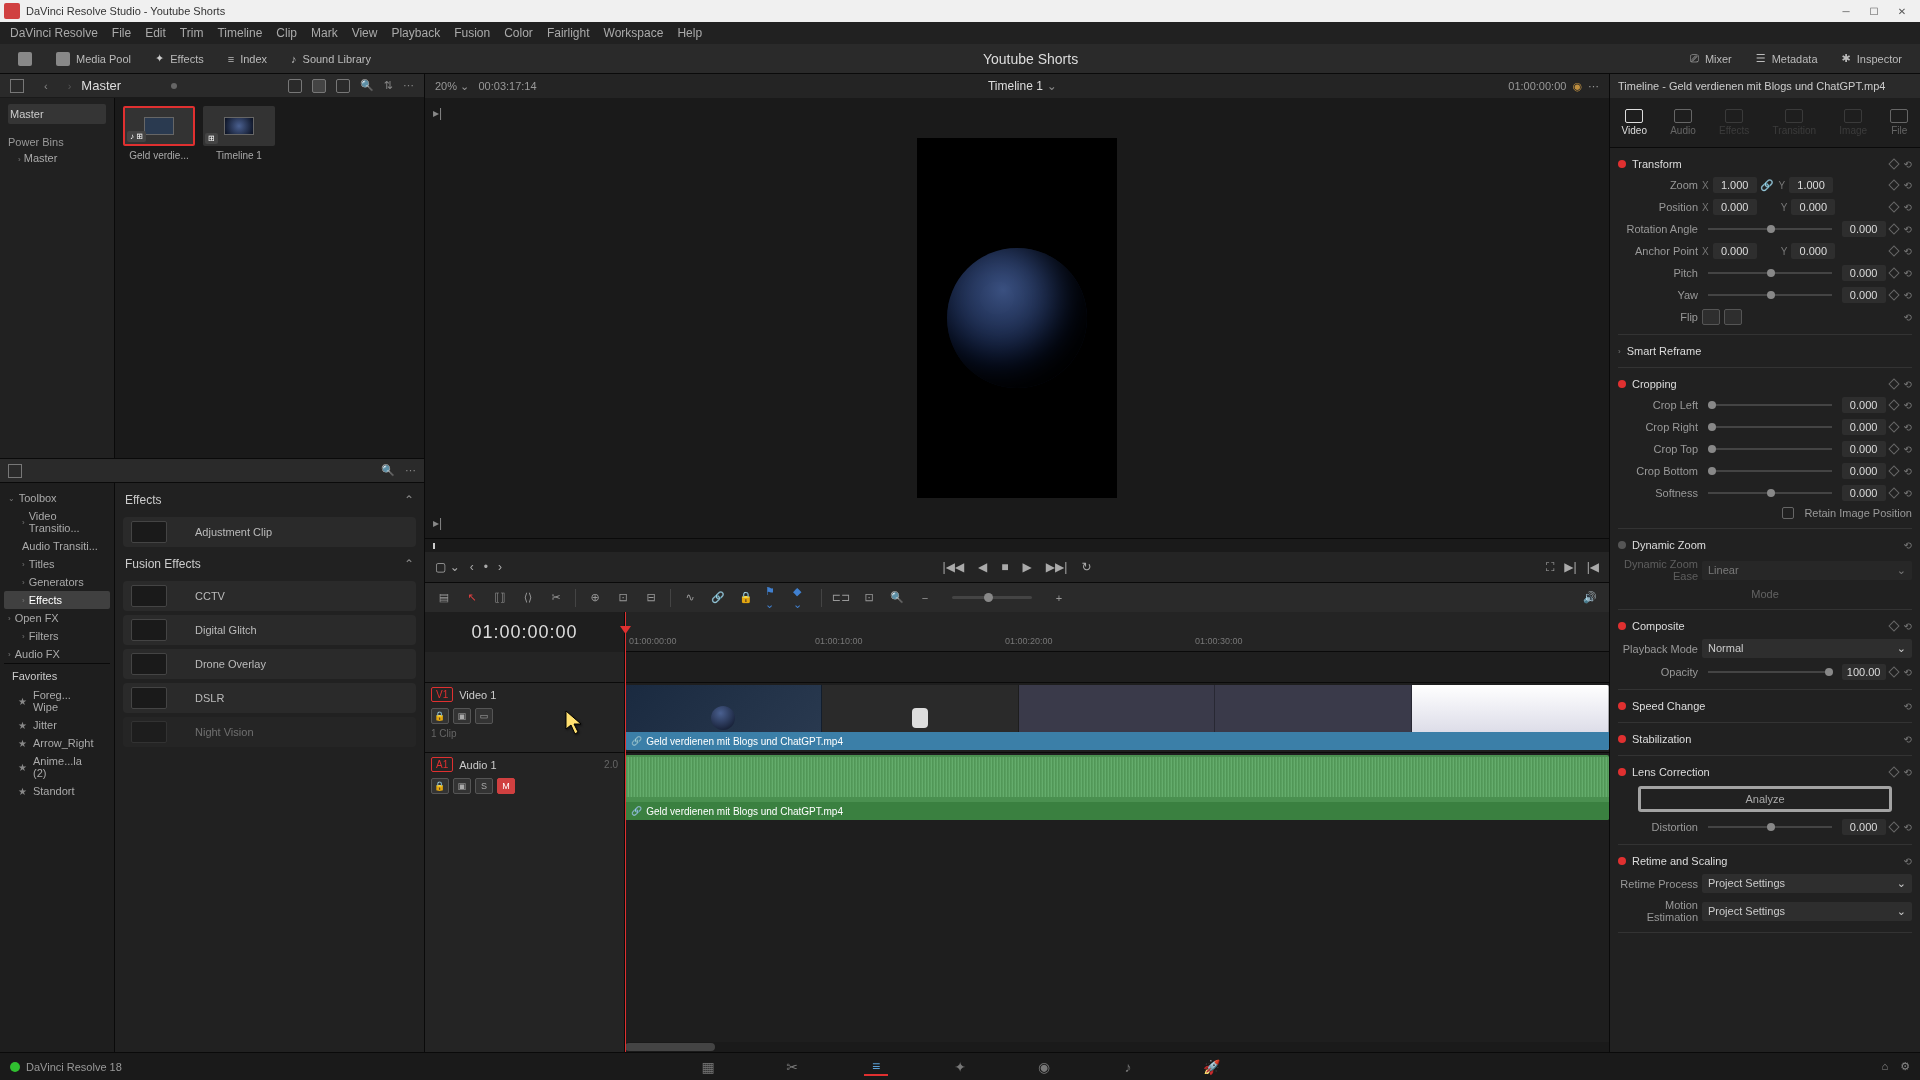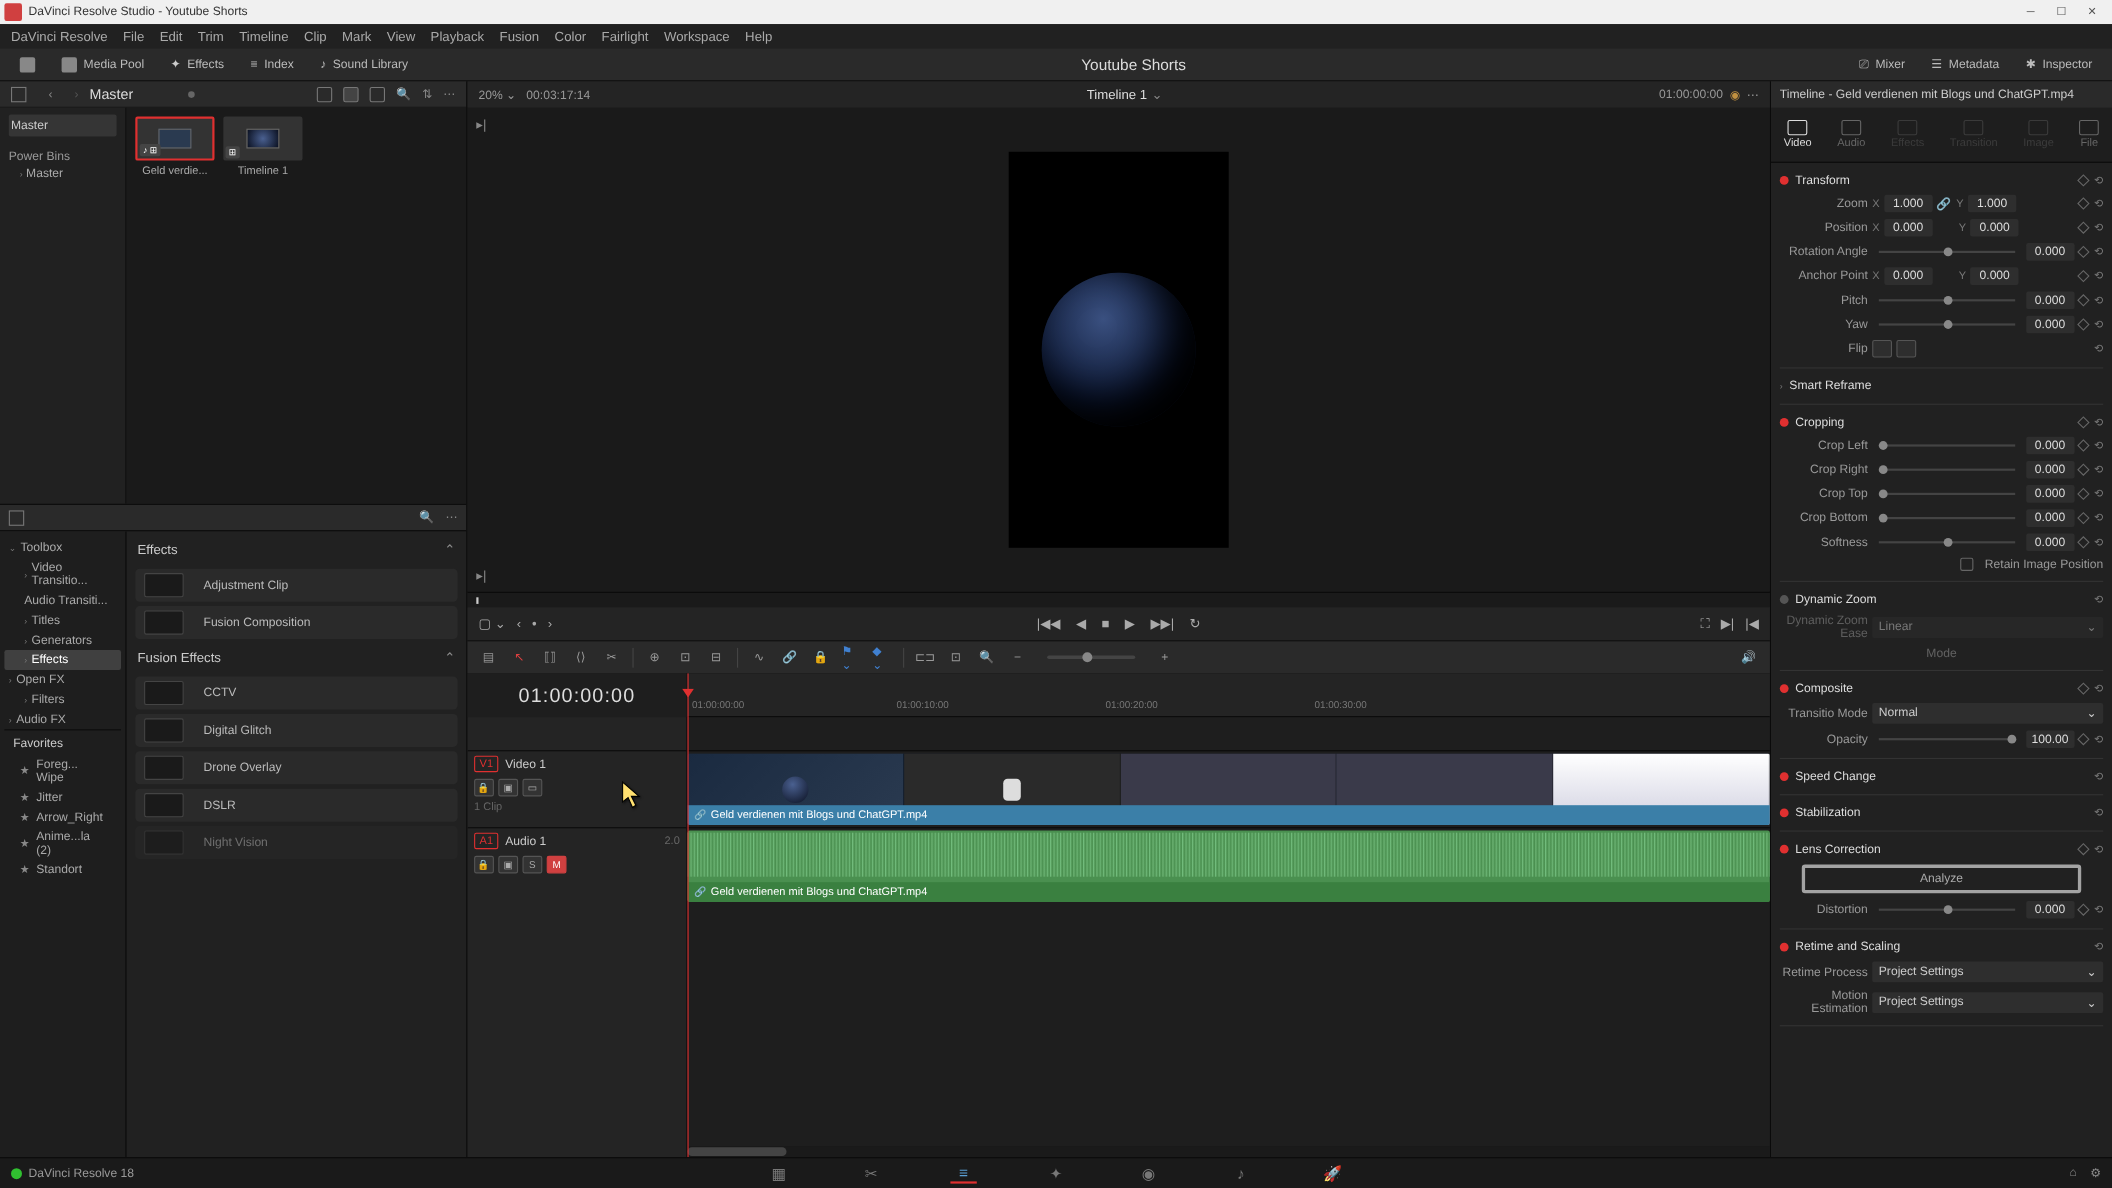--- a/index.html
+++ b/index.html
@@ -51,21 +51,21 @@
 .fx-panel { flex: 1; display: flex; background: #212121; border-top: 1px solid #0a0a0a; overflow: hidden; }
 .fx-tree { width: 115px; background: #1e1e1e; padding: 6px 4px; border-right: 1px solid #0a0a0a; overflow-y: auto; }
 .fx-tree-item { padding: 3px 4px; color: #aaa; cursor: pointer; font-size: 11px; display: flex; align-items: center; gap: 4px; }
 .fx-tree-item.active { background: #404040; color: #fff; border-radius: 2px; }
 .fx-tree-item.sub { padding-left: 18px; }
 .chev { font-size: 8px; color: #777; }
 
 .fx-list { flex: 1; padding: 4px 8px; overflow-y: auto; }
 .fx-header { display: flex; align-items: center; padding: 6px 2px; color: #ccc; font-size: 12px; }
 .fx-header .arr { margin-left: auto; color: #888; cursor: pointer; }
-.fx-item { display: flex; align-items: center; gap: 18px; background: #2a2a2a; border-radius: 4px; padding: 4px 8px; margin: 4px 0; cursor: pointer; }
+.fx-item { display: flex; align-items: center; gap: 28px; background: #2a2a2a; border-radius: 4px; padding: 4px 8px; margin: 4px 0; cursor: pointer; }
 .fx-thumb { width: 36px; height: 22px; background: #1a1a1a; border-radius: 2px; border: 1px solid #444; }
 .fx-name { color: #bbb; }
 
 .favorites { border-top: 1px solid #0a0a0a; padding: 6px 8px; }
 .fav-item { padding: 3px 6px; color: #aaa; cursor: pointer; display: flex; gap: 6px; align-items: center; }
 .star { color: #888; font-size: 10px; }
 
 
 .center-panel { flex: 1; display: flex; flex-direction: column; background: #1a1a1a; border-left: 1px solid #0a0a0a; border-right: 1px solid #0a0a0a; }
 .viewer-header { height: 24px; display: flex; align-items: center; padding: 0 10px; background: #242424; }
@@ -358,24 +358,20 @@
         </div>
       </div>
       <div class="fx-list">
         <div class="fx-header">
             <span>Effects</span>
             <span class="arr">⌃</span>
           </div>
         <div class="fx-item">
             <div class="fx-thumb"></div>
             <span class="fx-name">Adjustment Clip</span>
-          </div>
-        <div class="fx-item">
-            <div class="fx-thumb"></div>
-            <span class="fx-name">Fusion Composition</span>
           </div>
         <div class="fx-header">
             <span>Fusion Effects</span>
             <span class="arr">⌃</span>
           </div>
         <div class="fx-item">
             <div class="fx-thumb"></div>
             <span class="fx-name">CCTV</span>
           </div>
         <div class="fx-item">
@@ -752,21 +748,21 @@
       </div>
 
       <div class="insp-section">
         <div class="insp-sec-head">
             <div class="insp-dot"></div>
             <span class="insp-title">Composite</span>
             <div class="insp-kf"></div>
             <span class="insp-reset">⟲</span>
           </div>
         <div class="insp-row">
-            <span class="insp-lbl">Transitio Mode</span>
+            <span class="insp-lbl">Playback Mode</span>
             <div class="insp-select">
               <span>Normal</span>
               <span>⌄</span>
             </div>
           </div>
         <div class="insp-row">
             <span class="insp-lbl">Opacity</span>
             <div class="mini-slider">
               <div class="dot" style="left:95%"></div>
             </div>

